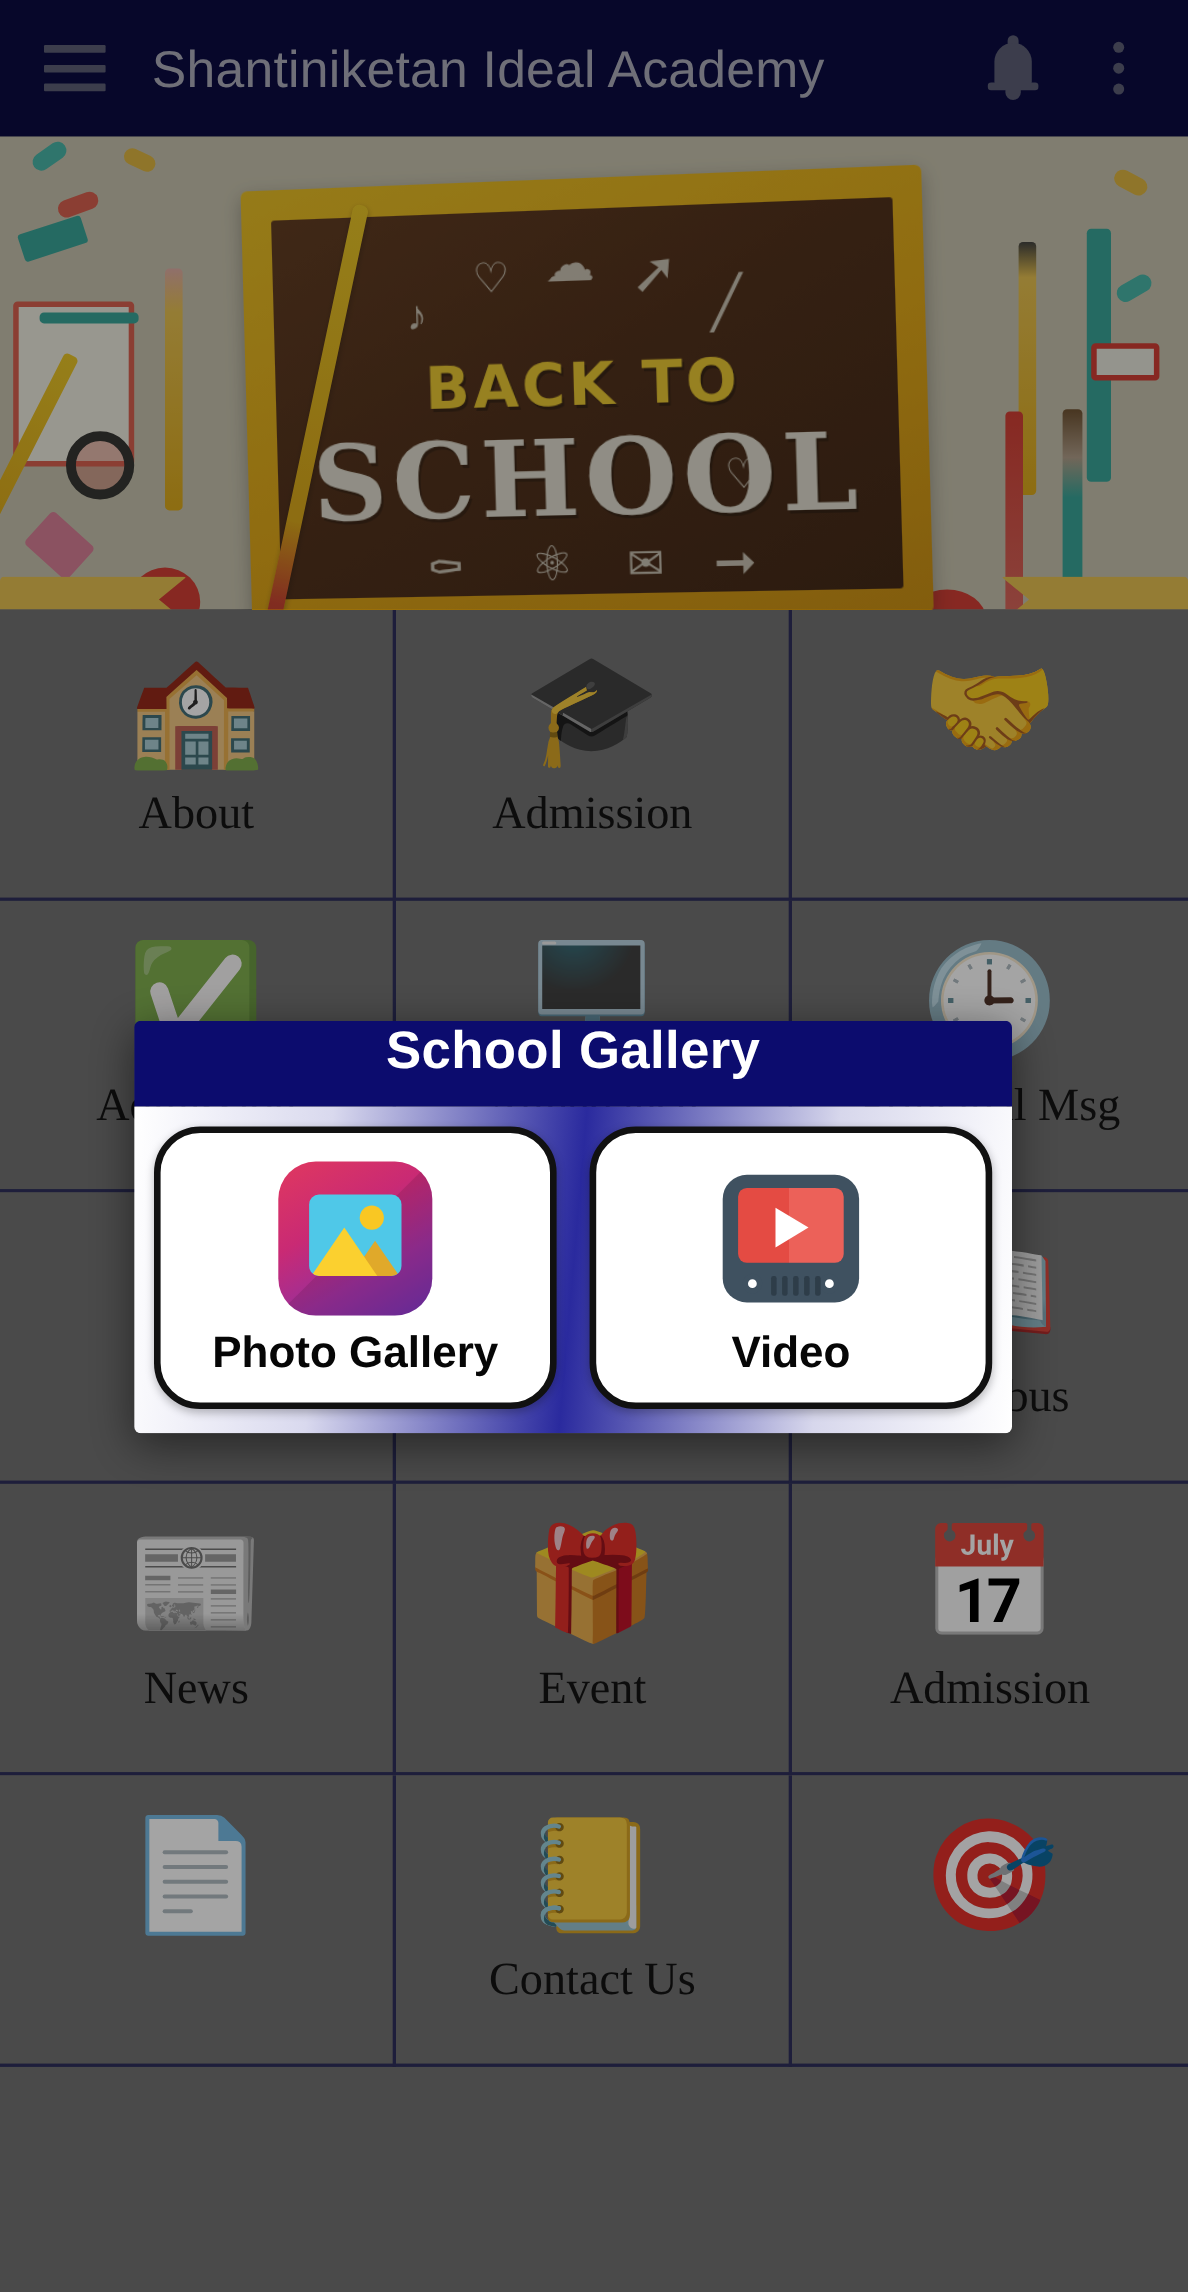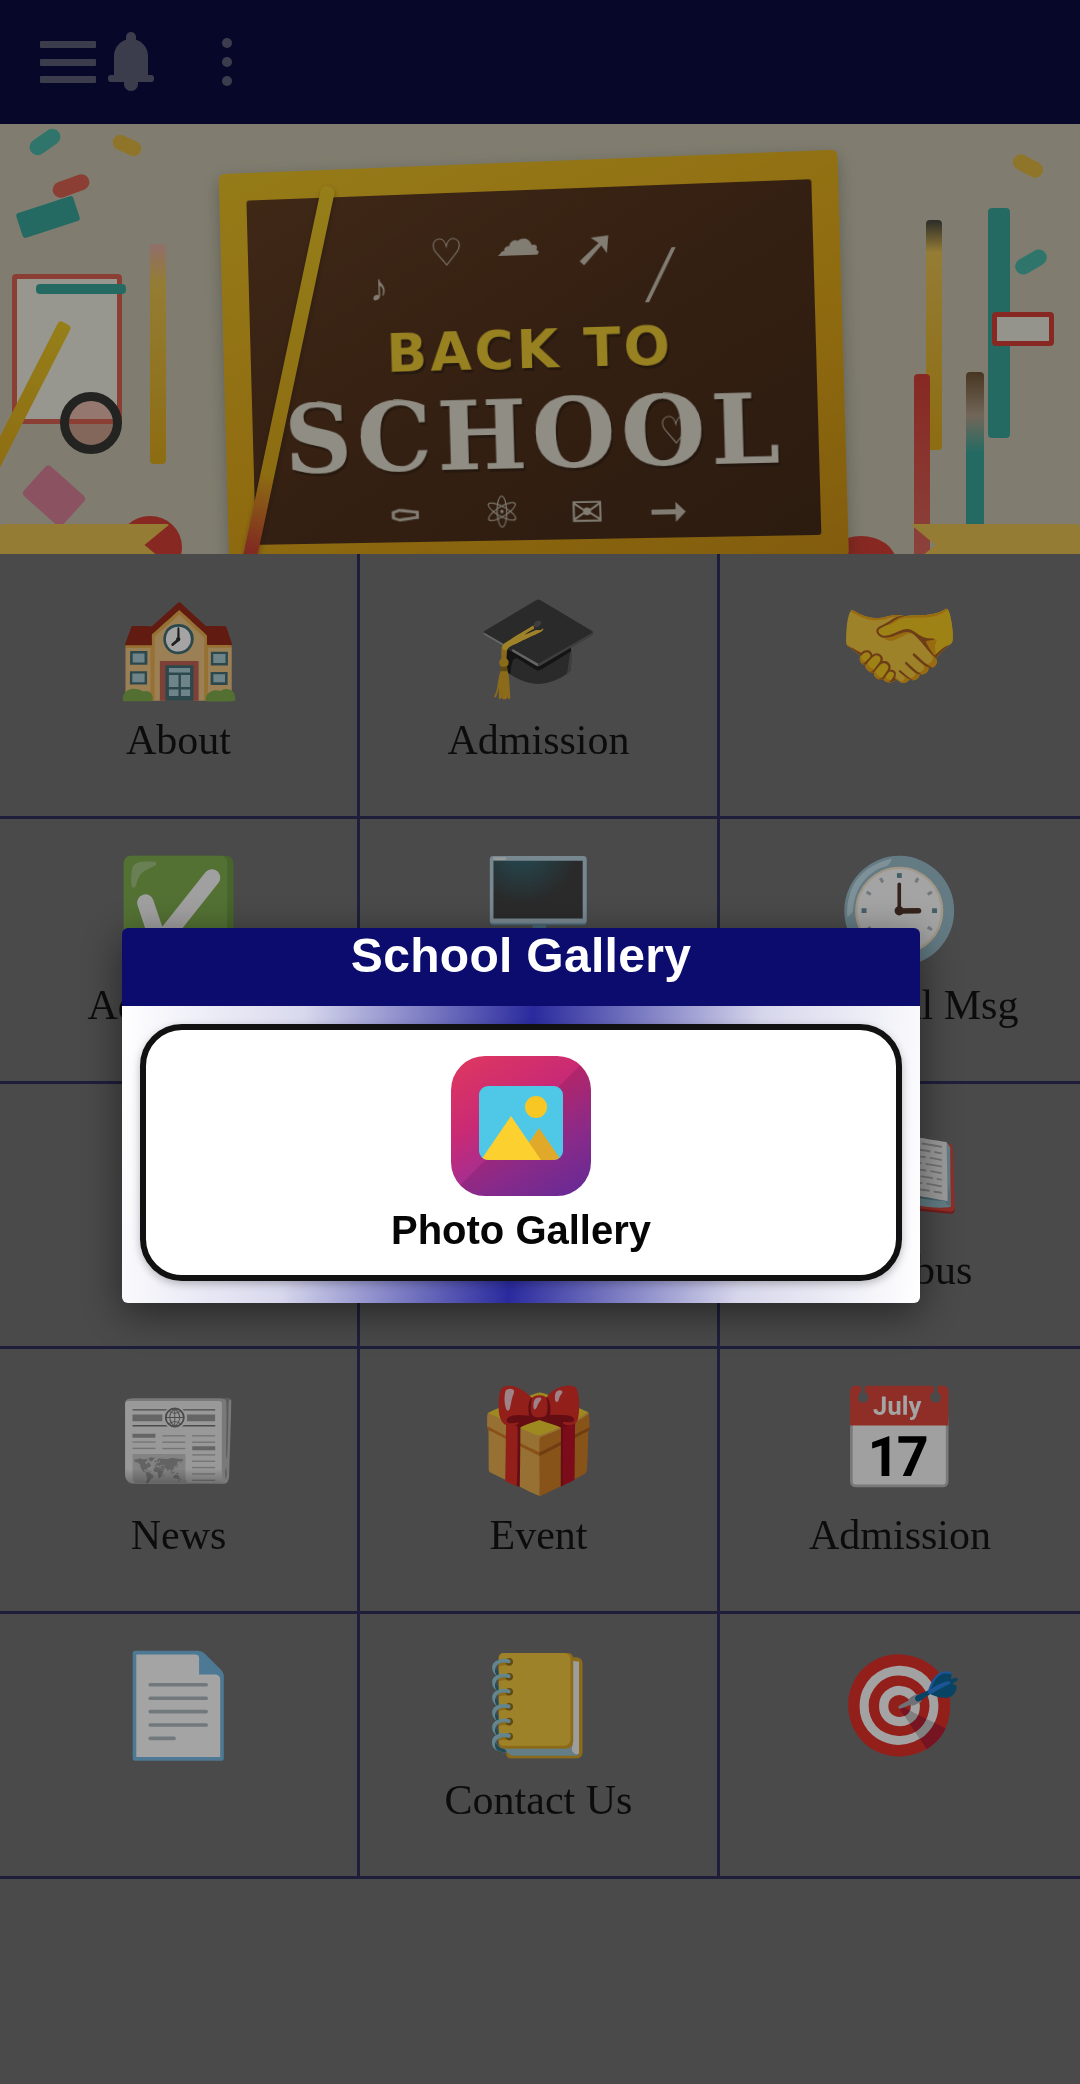--- a/index.html
+++ b/index.html
@@ -159,20 +159,21 @@
 </style>
 </head>
 <body>
 
 <div id="appbar">
   <div id="hamburger">
     <i></i>
     <i></i>
     <i></i>
   </div>
+  <div id="appbar-title">Shantiniketan Ideal Academy</div>
   <div id="bell">
     <span class="b-top"></span>
     <span class="b-body"></span>
     <span class="b-base"></span>
     <span class="b-clap"></span>
   </div>
   <div id="overflow">
     <b></b>
     <b></b>
     <b></b>
@@ -329,15 +330,34 @@
           <div class="pic">
             <div class="sun"></div>
             <div class="m2"></div>
             <div class="m1"></div>
           </div>
         </div>
       </div>
       <div class="olbl">Photo Gallery</div>
     </div>
 
+    <div class="opt">
+      <div class="oico">
+        <div id="vd-icon">
+          <div class="tv"></div>
+          <div class="screen"></div>
+          <div class="play"></div>
+          <div class="knob l"></div>
+          <div class="knob r"></div>
+          <div class="vents">
+            <i></i>
+              <i></i>
+              <i></i>
+              <i></i>
+              <i></i>
+          </div>
+        </div>
+      </div>
+      <div class="olbl">Video</div>
+    </div>
 
   </div>
 </div>
 
 </body></html>

